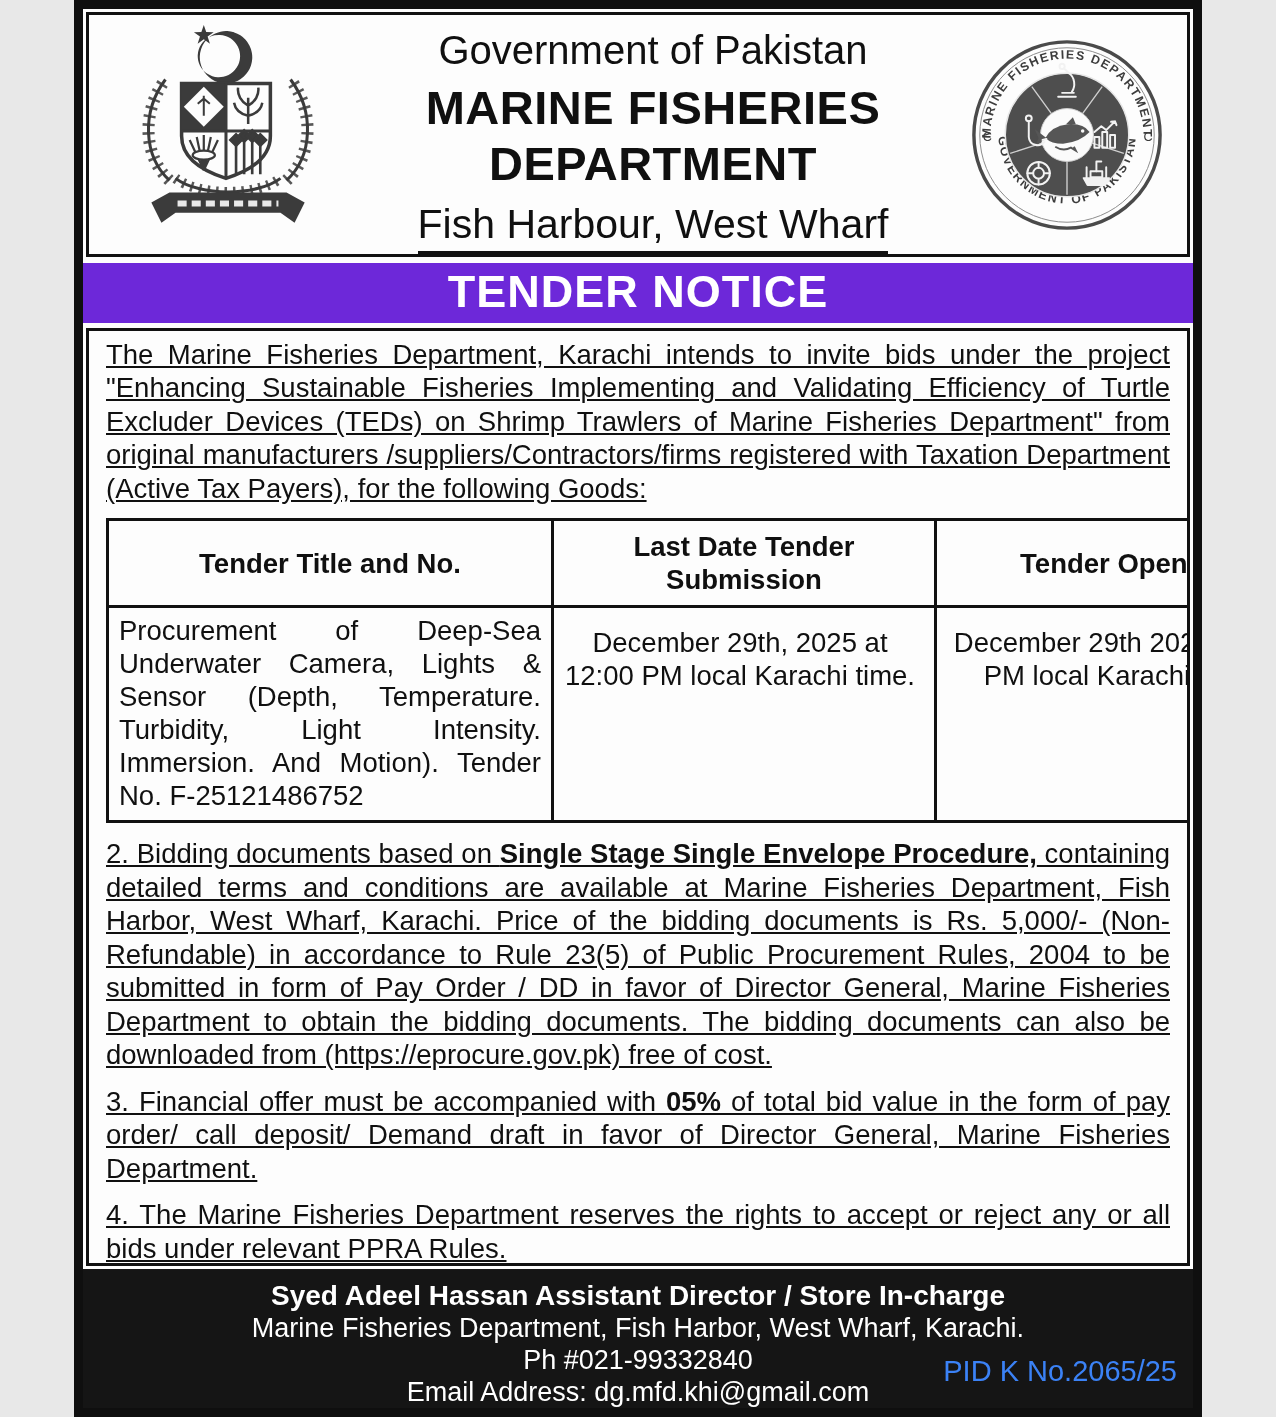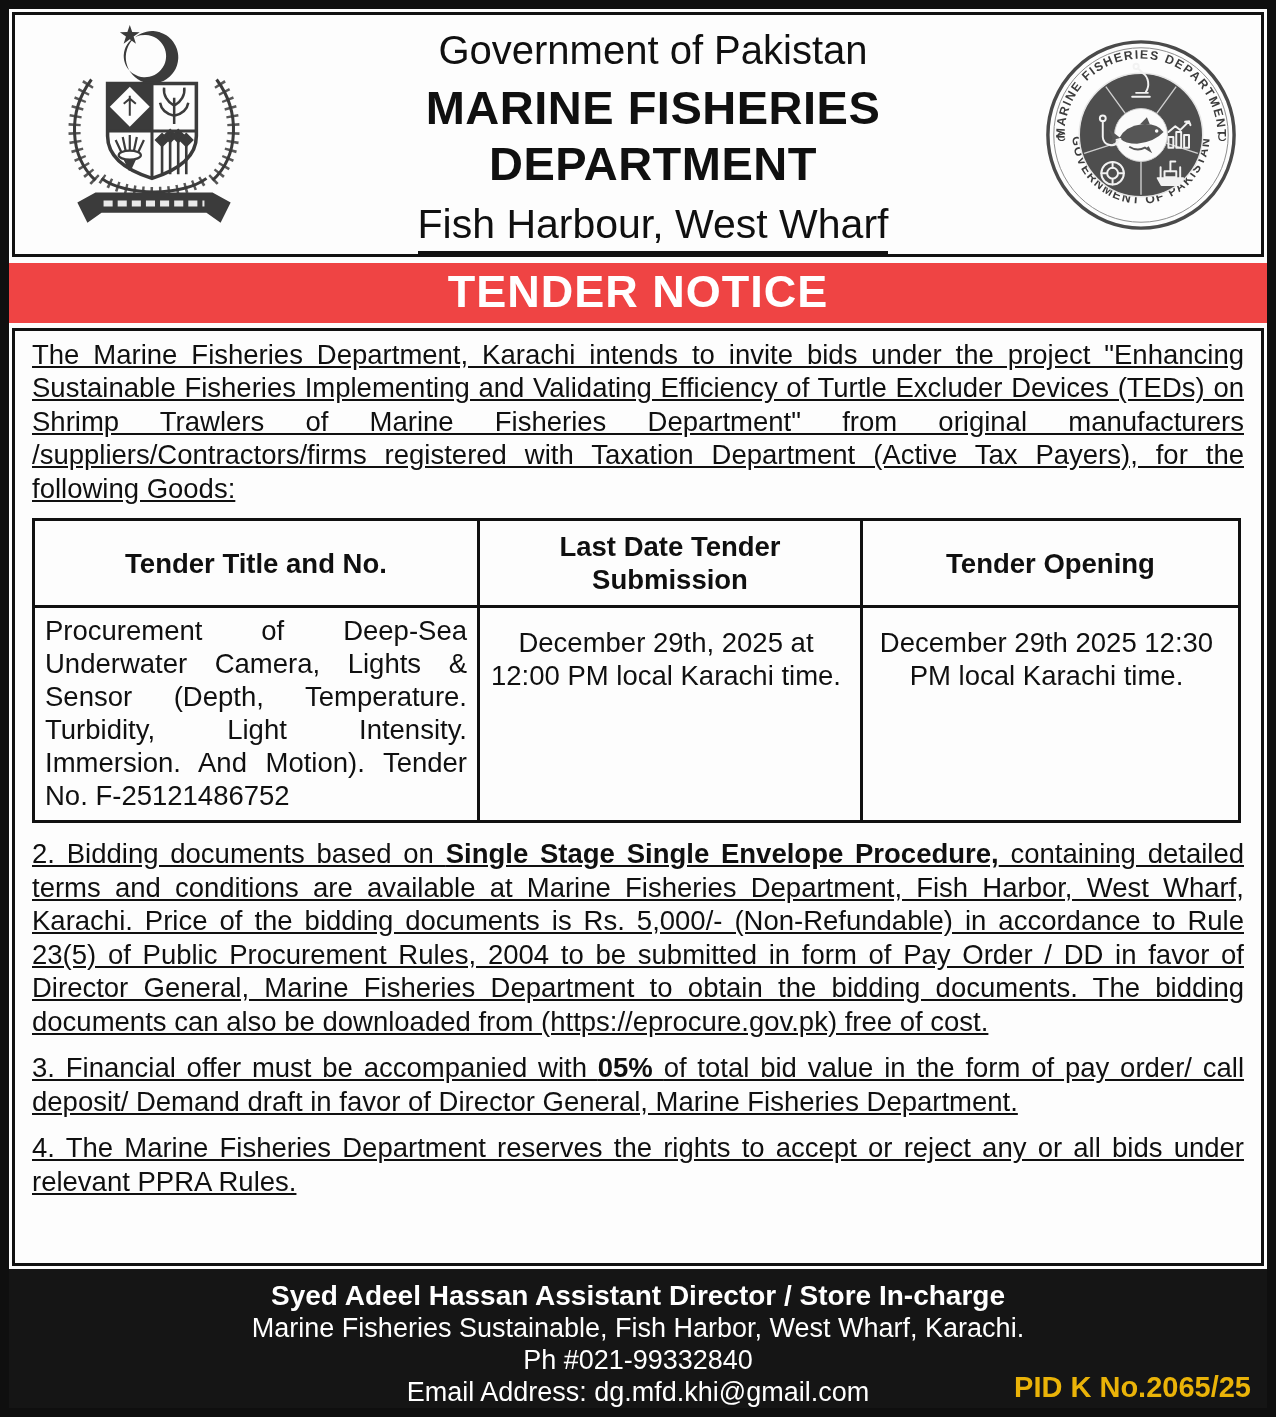--- a/index.html
+++ b/index.html
@@ -1,19 +1,19 @@
 <!DOCTYPE html>
 <html><head>
 <meta charset="utf-8">
 <style>
   * { box-sizing: border-box; }
   html, body { margin: 0; padding: 0; background: #e8e8e8; }
   .page {
     position: relative;
-    width: 1276px; height: 1417px;
+    width: 1128px; height: 1417px;
     margin: 0 auto;
     background: #fdfdfd;
     border: 9px solid #0f0f0f;
     font-family: "Liberation Sans", "DejaVu Sans", sans-serif;
     color: #101010;
     display: flex; flex-direction: column;
     overflow: hidden;
   }
 
   
@@ -32,21 +32,21 @@
   .ht2 { font-size: 40px; font-weight: 400; margin-top: 6px; }
   .ht3 { font-size: 47px; font-weight: 700; letter-spacing: 0.5px; margin-top: 6px; }
   .ht4 { margin-top: 9px; }
   .ht4 span { display: inline-block; font-size: 41px; font-weight: 400;
               border-bottom: 4px solid #111; padding-bottom: 3px; }
 
   
   .band {
     margin-top: 6px;
     height: 60px;
-    background: #ef4444;
+    background: #6d28d9;
     color: #ffffff;
     text-align: center;
     font-size: 45px; font-weight: 700;
     line-height: 58px;
     letter-spacing: 1px;
   }
 
   
   .body-box {
     margin: 5px 3px 0 3px;
@@ -88,22 +88,22 @@
     flex: 1;
     background: #151515;
     color: #fff;
     position: relative;
     text-align: center;
     padding-top: 11px;
   }
   .f-line { font-size: 27px; line-height: 32px; }
   .f-bold { font-weight: 700; font-size: 28px; }
   .pid {
-    position: absolute; right: 16px; bottom: 4px;
-    font-weight: 700; font-size: 29px; color: #eab308;
+    position: absolute; right: 16px; bottom: 20px;
+    font-weight: 400; font-size: 29px; color: #3b82f6;
   }
 
   svg text { font-family: "Liberation Sans", "DejaVu Sans", sans-serif; }
 </style>
 </head>
 <body>
 
 <div class="page">
 
   <div class="header-box">
@@ -247,19 +247,19 @@
     <p class="para"><span>2. Bidding documents based on </span><span class="em-u">Single Stage Single Envelope Procedure,</span><span> containing detailed terms and conditions are available at Marine Fisheries Department, Fish Harbor, West Wharf, Karachi. Price of the bidding documents is Rs. 5,000/- (Non-Refundable) in accordance to Rule 23(5) of Public Procurement Rules, 2004 to be submitted in form of Pay Order / DD in favor of Director General, Marine Fisheries Department to obtain the bidding documents. The bidding documents can also be downloaded from (https://eprocure.gov.pk) free of cost.</span></p>
 
     <p class="para"><span>3. Financial offer must be accompanied with </span><span class="em-u">05% </span><span>of total bid value in the form of pay order/ call deposit/ Demand draft in favor of Director General, Marine Fisheries Department.</span></p>
 
     <p class="para"><span></span><span></span><span>4. The Marine Fisheries Department reserves the rights to accept or reject any or all bids under relevant PPRA Rules.</span></p>
 
   </div>
 
   <div class="footer">
     <div class="f-line f-bold">Syed Adeel Hassan Assistant Director / Store In-charge</div>
-    <div class="f-line">Marine Fisheries Sustainable, Fish Harbor, West Wharf, Karachi.</div>
+    <div class="f-line">Marine Fisheries Department, Fish Harbor, West Wharf, Karachi.</div>
     <div class="f-line">Ph #021-99332840</div>
     <div class="f-line">Email Address: dg.mfd.khi@gmail.com</div>
     <div class="pid">PID K No.2065/25</div>
   </div>
 
 </div>
 
 </body></html>

